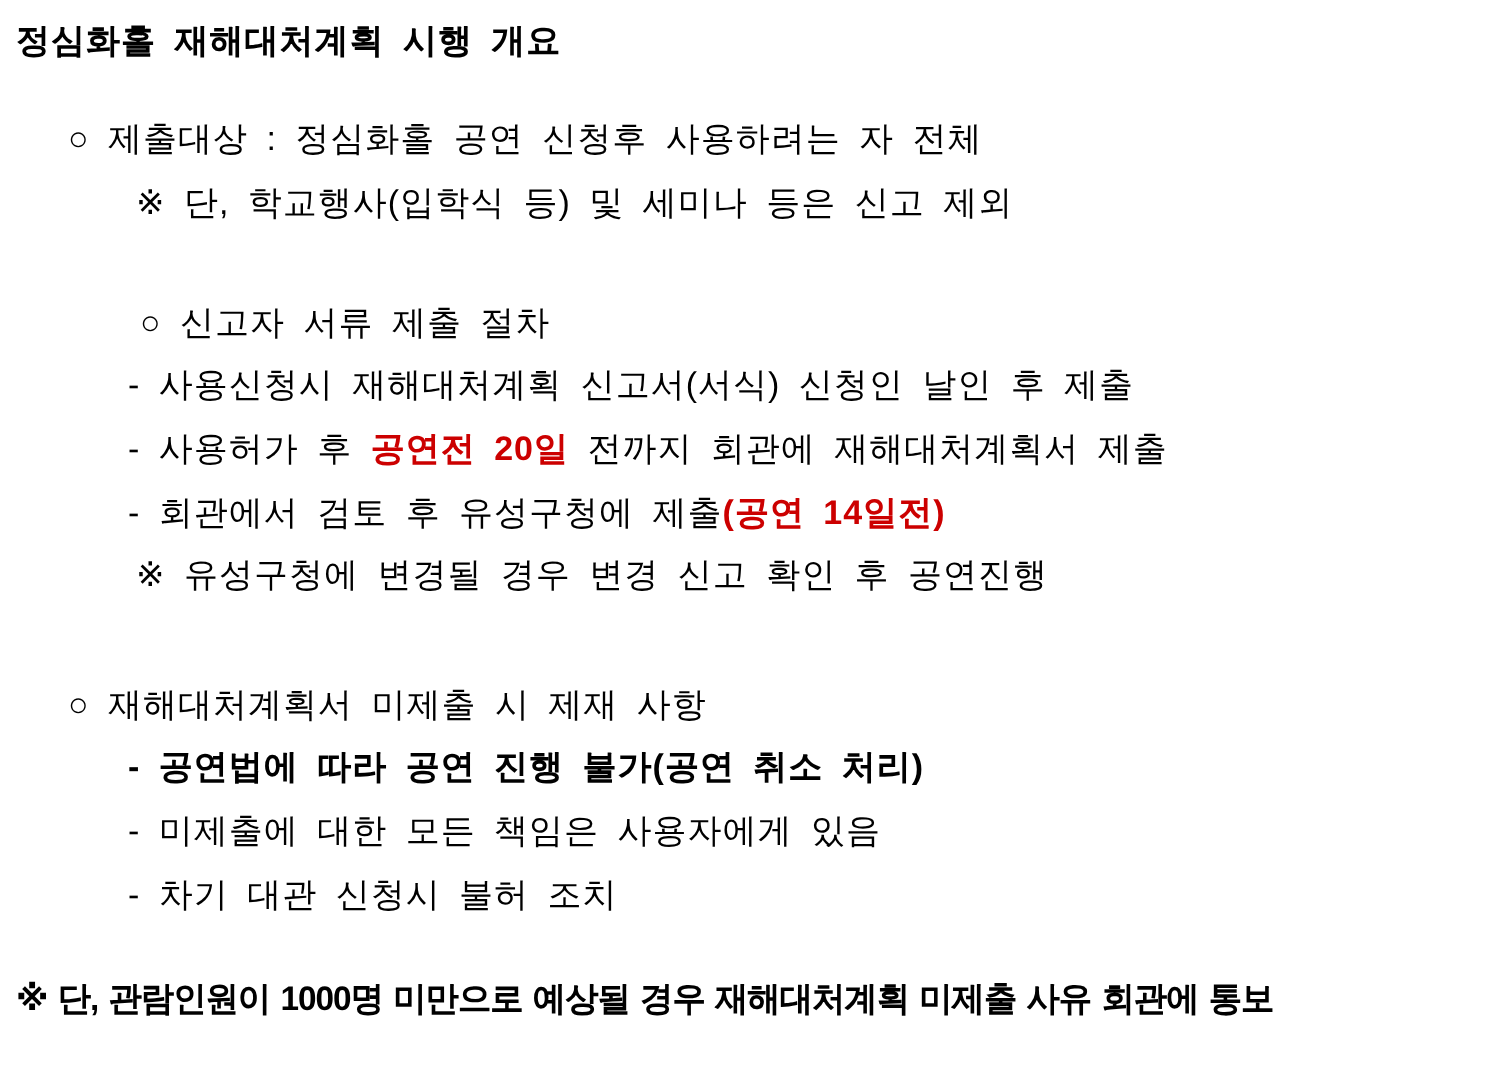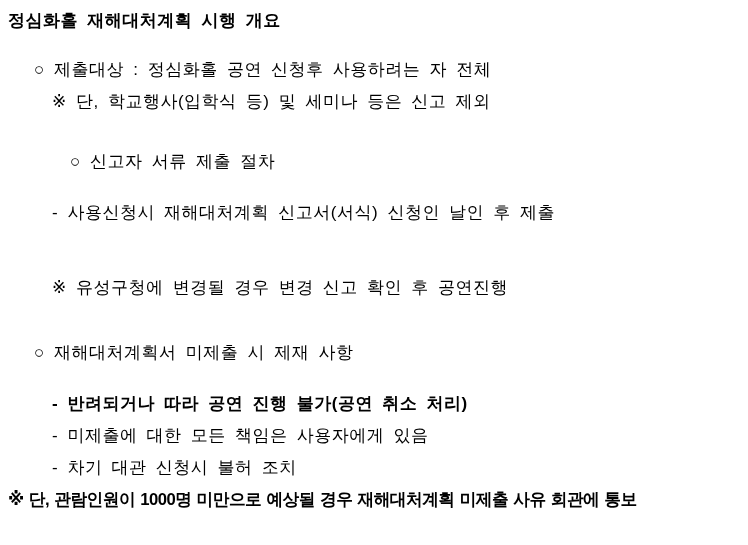--- a/index.html
+++ b/index.html
@@ -31,29 +31,28 @@
   .title {
     left: 8px;
     top: 10px;
     font-weight: bold;
   }
   .head {
     left: 34px;
     font-weight: normal;
   }
   .item {
-    left: 52px;
+    left: 64px;
     font-weight: normal;
-    margin-top: 20px;
   }
   .item.bold {
     font-weight: bold;
   }
   .note {
-    left: 52px;
+    left: 68px;
     font-weight: normal;
   }
   .red {
     color: #cc0000;
     font-weight: bold;
   }
   .footnote {
     left: 8px;
     top: 489px;
     font-weight: bold;
@@ -71,27 +70,29 @@
   <div class="line title">정심화홀 재해대처계획 시행 개요</div>
 
   <div class="line head" style="top: 59px;">○ 제출대상 : 정심화홀 공연 신청후 사용하려는 자 전체</div>
 
   <div class="line note" style="top: 91px;">※ 단, 학교행사(입학식 등) 및 세미나 등은 신고 제외</div>
 
   <div class="line head" style="top: 151px; margin-left: 36px;">○ 신고자 서류 제출 절차</div>
 
   <div class="line item" style="top: 182px;">- 사용신청시 재해대처계획 신고서(서식) 신청인 날인 후 제출</div>
 
+  <div class="line item" style="top: 214px;"><span>- 사용허가 후 </span><span class="red">공연전 20일</span><span> 전까지 회관에 재해대처계획서 제출</span></div>
 
+  <div class="line item" style="top: 246px;"><span>- 회관에서 검토 후 유성구청에 제출</span><span class="red">(공연 14일전)</span></div>
 
   <div class="line note" style="top: 277px;">※ 유성구청에 변경될 경우 변경 신고 확인 후 공연진행</div>
 
   <div class="line head" style="top: 342px;">○ 재해대처계획서 미제출 시 제재 사항</div>
 
-  <div class="line item bold" style="top: 373px;">- 반려되거나 따라 공연 진행 불가(공연 취소 처리)</div>
+  <div class="line item bold" style="top: 373px;">- 공연법에 따라 공연 진행 불가(공연 취소 처리)</div>
 
   <div class="line item" style="top: 405px;">- 미제출에 대한 모든 책임은 사용자에게 있음</div>
 
   <div class="line item" style="top: 437px;">- 차기 대관 신청시 불허 조치</div>
 
   <div class="line footnote">※ 단, 관람인원이 1000명 미만으로 예상될 경우 재해대처계획 미제출 사유 회관에 통보</div>
 
 </div>
 
 </body></html>

